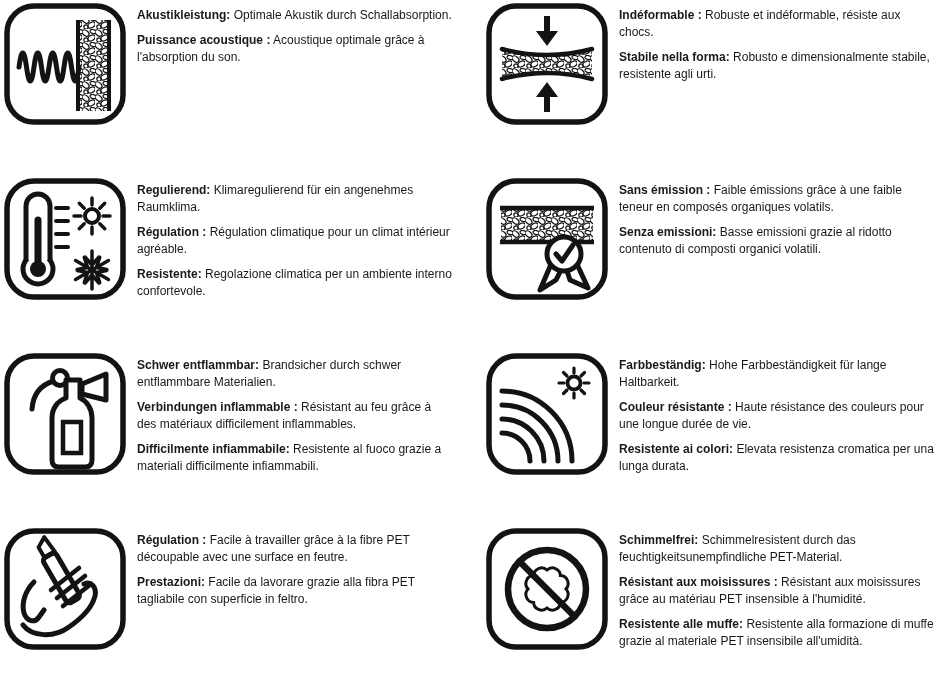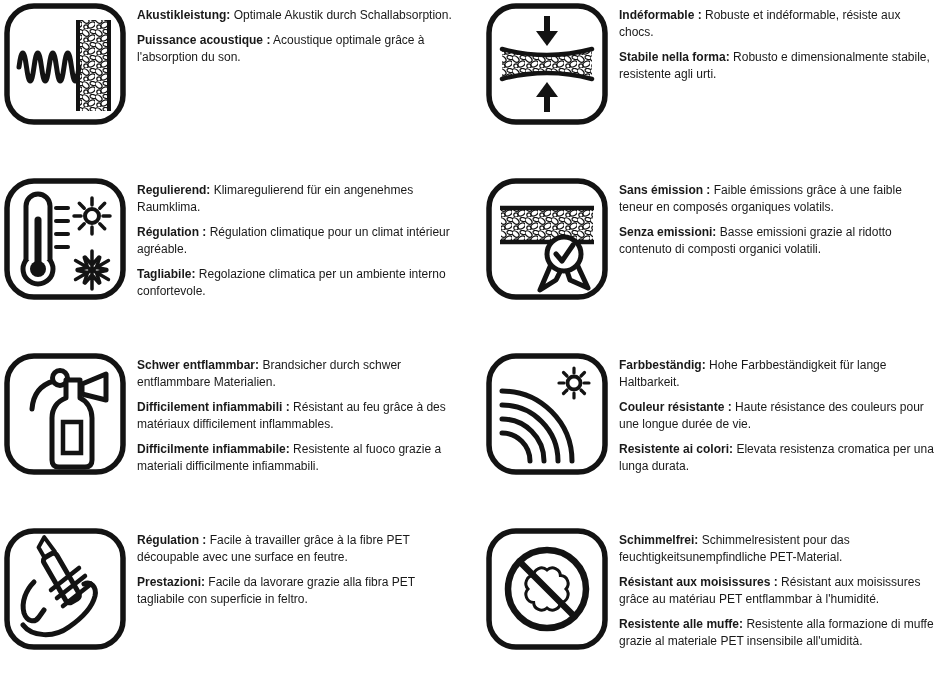--- a/index.html
+++ b/index.html
@@ -108,21 +108,21 @@
             <line x1="80.2" y1="45.8" x2="75.3" y2="50.7"></line>
         </g>
         <use href="#sf3a"></use>
         <use href="#sf3a" transform="rotate(60 88 92)"></use>
         <use href="#sf3a" transform="rotate(120 88 92)"></use>
       </svg>
     </span>
     <div class="text">
       <p><b>Regulierend:</b><span> Klimaregulierend für ein angenehmes Raumklima.</span></p>
       <p><b>Régulation :</b><span> Régulation climatique pour un climat intérieur agréable.</span></p>
-      <p><b>Tagliabile:</b><span> Regolazione climatica per un ambiente interno confortevole.</span></p>
+      <p><b>Resistente:</b><span> Regolazione climatica per un ambiente interno confortevole.</span></p>
     </div>
   </section>
 
   <section class="cell right">
     <span class="icon">
       <svg width="122" height="122" viewBox="0 0 122 122">
         <defs>
           <pattern id="felt4" width="13" height="13" patternUnits="userSpaceOnUse">
             <g fill="none" stroke="#131313" stroke-width="1.2">
               <ellipse cx="3.5" cy="4" rx="4" ry="2.6" transform="rotate(38 3.5 4)"></ellipse>
@@ -155,21 +155,21 @@
         <path d="M50 28 C36 32 29 42 28 56" fill="none" stroke="#131313" stroke-width="5" stroke-linecap="round"></path>
         <polygon points="78,31 102,21 102,47 78,41" fill="#fff" stroke="#131313" stroke-width="5" stroke-linejoin="round"></polygon>
         <line x1="74" y1="36" x2="79" y2="36" stroke="#131313" stroke-width="4"></line>
         <circle cx="56" cy="25" r="7.5" fill="#fff" stroke="#131313" stroke-width="5"></circle>
         <path d="M62 27 L76 27 L76 45 C83 48 88 56 88 65 L88 107 Q88 114 81 114 L55 114 Q48 114 48 107 L48 65 C48 56 53 48 62 45 Z" fill="#fff" stroke="#131313" stroke-width="5" stroke-linejoin="round"></path>
         <rect x="59" y="69" width="18" height="31" fill="none" stroke="#131313" stroke-width="4.5"></rect>
       </svg>
     </span>
     <div class="text">
       <p><b>Schwer entflammbar:</b><span> Brandsicher durch schwer entflammbare Materialien.</span></p>
-      <p><b>Difficilement infiammabili :</b><span> Résistant au feu grâce à des matériaux difficilement inflammables.</span></p>
+      <p><b>Verbindungen inflammable :</b><span> Résistant au feu grâce à des matériaux difficilement inflammables.</span></p>
       <p><b>Difficilmente infiammabile:</b><span> Resistente al fuoco grazie a materiali difficilmente infiammabili.</span></p>
     </div>
   </section>
 
   <section class="cell right">
     <span class="icon">
       <svg width="122" height="122" viewBox="0 0 122 122">
         <rect x="3" y="3" width="116" height="116" rx="27" fill="#fff" stroke="#131313" stroke-width="5.5"></rect>
         <g fill="none" stroke="#131313" stroke-width="5" stroke-linecap="round">
           <path d="M16 80 A28 28 0 0 1 44 108"></path>
@@ -219,19 +219,19 @@
   <section class="cell right">
     <span class="icon">
       <svg width="122" height="122" viewBox="0 0 122 122">
         <rect x="3" y="3" width="116" height="116" rx="27" fill="#fff" stroke="#131313" stroke-width="5.5"></rect>
         <circle cx="61" cy="61" r="39" fill="#fff" stroke="#131313" stroke-width="6.5"></circle>
         <path d="M61 42 A8 8 0 0 1 74.4 47.6 A8 8 0 0 1 80 61 A8 8 0 0 1 74.4 74.4 A8 8 0 0 1 61 80 A8 8 0 0 1 47.6 74.4 A8 8 0 0 1 42 61 A8 8 0 0 1 47.6 47.6 A8 8 0 0 1 61 42 Z" fill="#fff" stroke="#131313" stroke-width="3"></path>
         <line x1="33.5" y1="33.5" x2="88.5" y2="88.5" stroke="#131313" stroke-width="6.5" stroke-linecap="round"></line>
       </svg>
     </span>
     <div class="text">
-      <p><b>Schimmelfrei:</b><span> Schimmelresistent pour das feuchtigkeitsunempfindliche PET-Material.</span></p>
-      <p><b>Résistant aux moisissures :</b><span> Résistant aux moisissures grâce au matériau PET entflammbar à l'humidité.</span></p>
+      <p><b>Schimmelfrei:</b><span> Schimmelresistent durch das feuchtigkeitsunempfindliche PET-Material.</span></p>
+      <p><b>Résistant aux moisissures :</b><span> Résistant aux moisissures grâce au matériau PET insensible à l'humidité.</span></p>
       <p><b>Resistente alle muffe:</b><span> Resistente alla formazione di muffe grazie al materiale PET insensibile all'umidità.</span></p>
     </div>
   </section>
 
 </div>
 
 </body></html>

